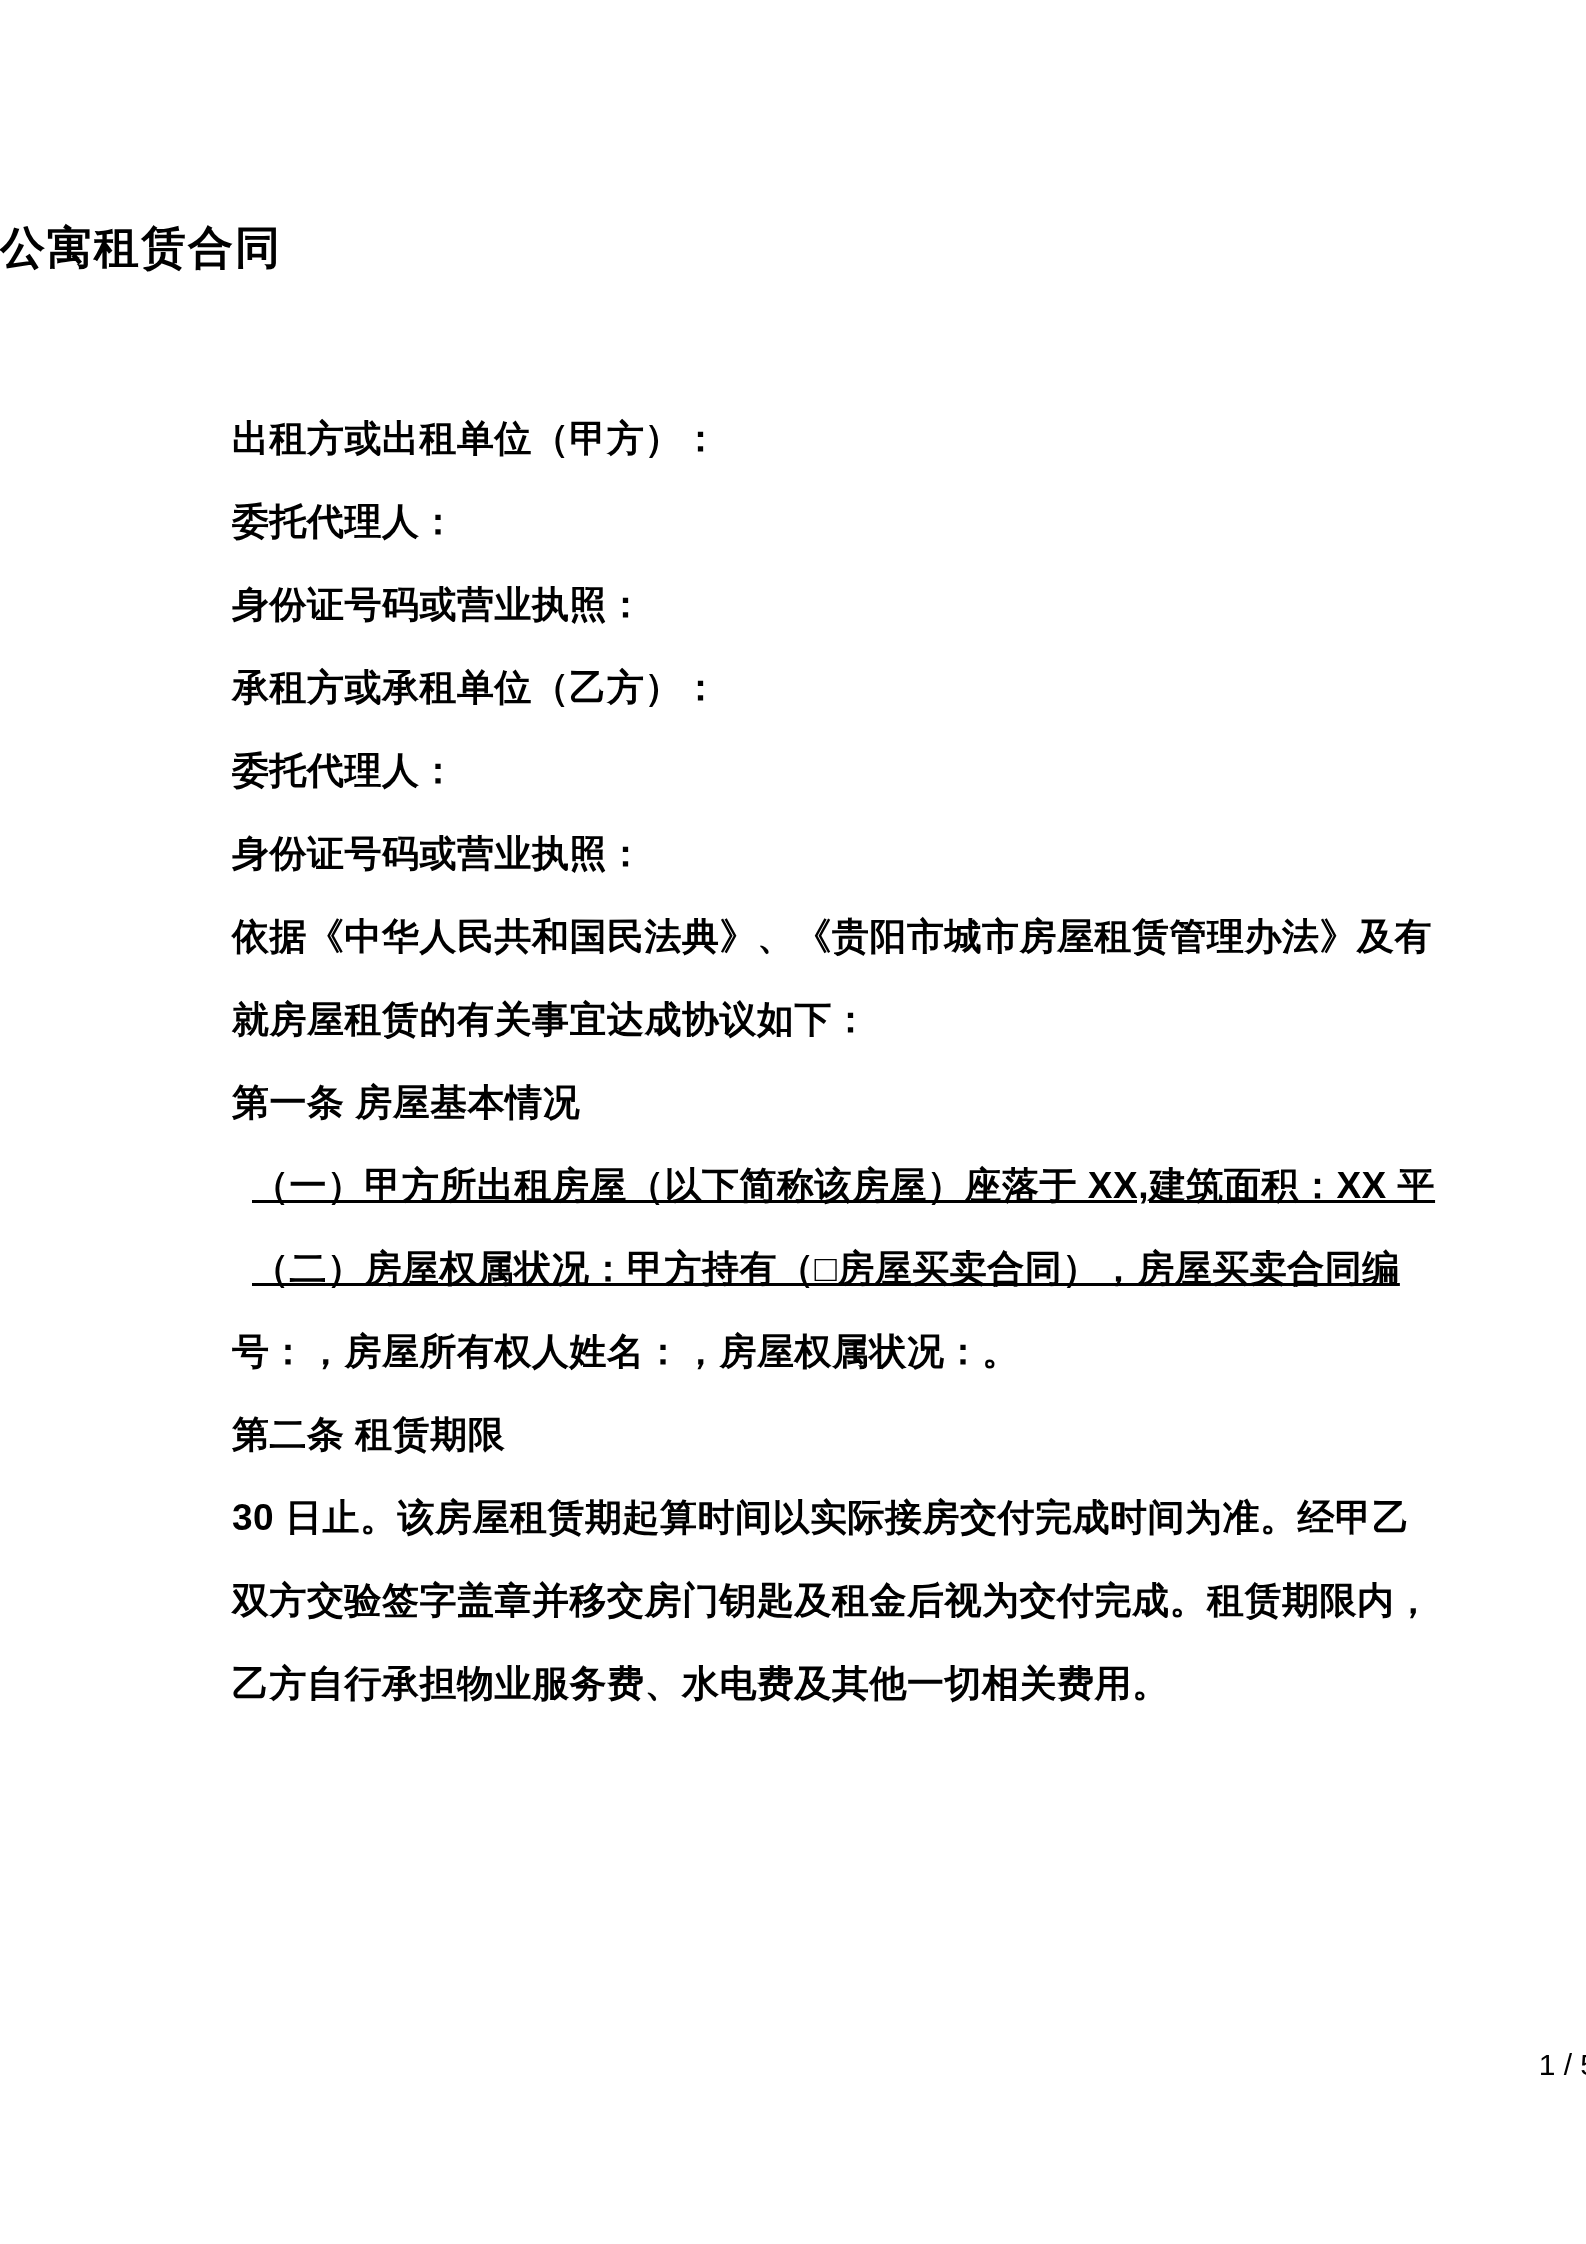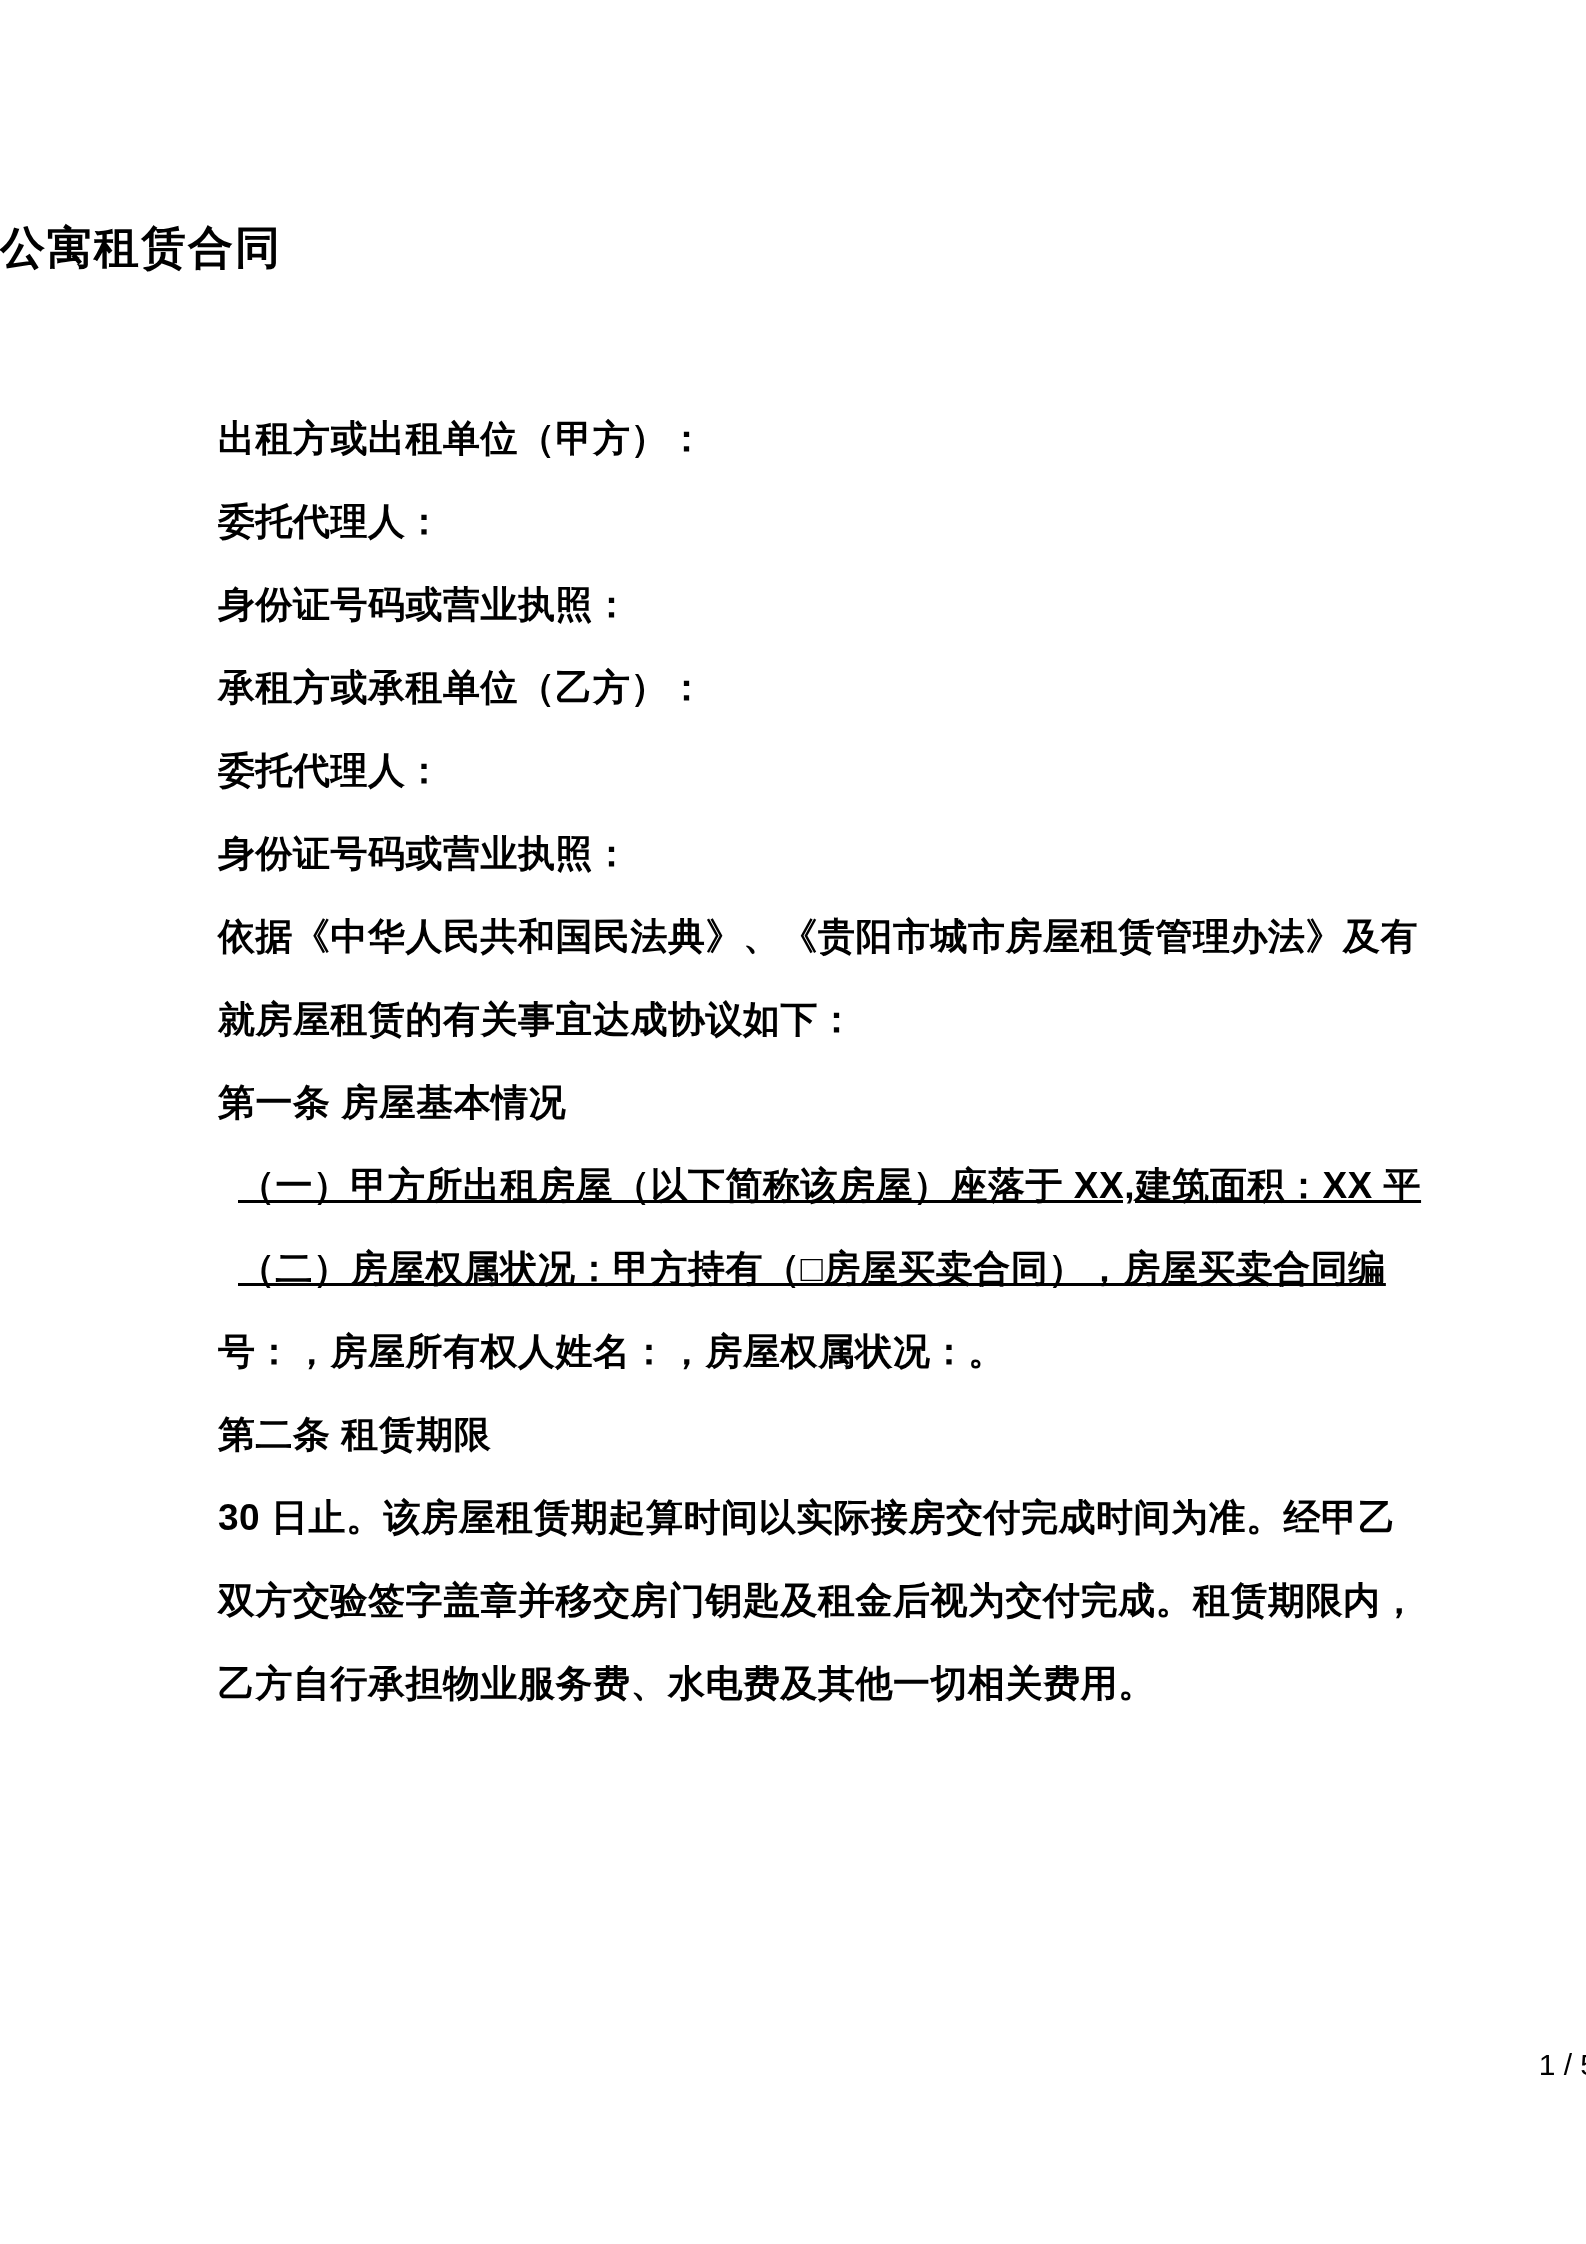--- a/index.html
+++ b/index.html
@@ -27,21 +27,21 @@
     width: 100%;
     font-size: 45px;
     font-weight: 700;
     line-height: 62px;
     letter-spacing: 2px;
     white-space: pre;
   }
   .doc-body {
     position: absolute;
     top: 397px;
-    left: 218px;
+    left: 232px;
     width: 1160px;
   }
   .doc-line {
     height: 83px;
     line-height: 83px;
     font-size: 37px;
     font-weight: 700;
     white-space: pre;
     letter-spacing: 0.5px;
   }

